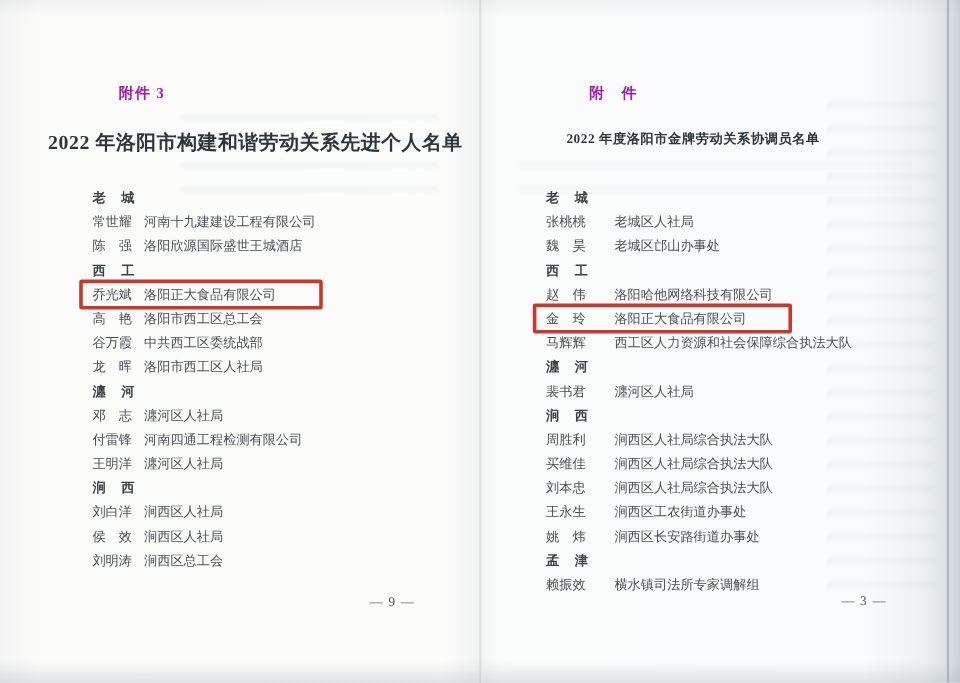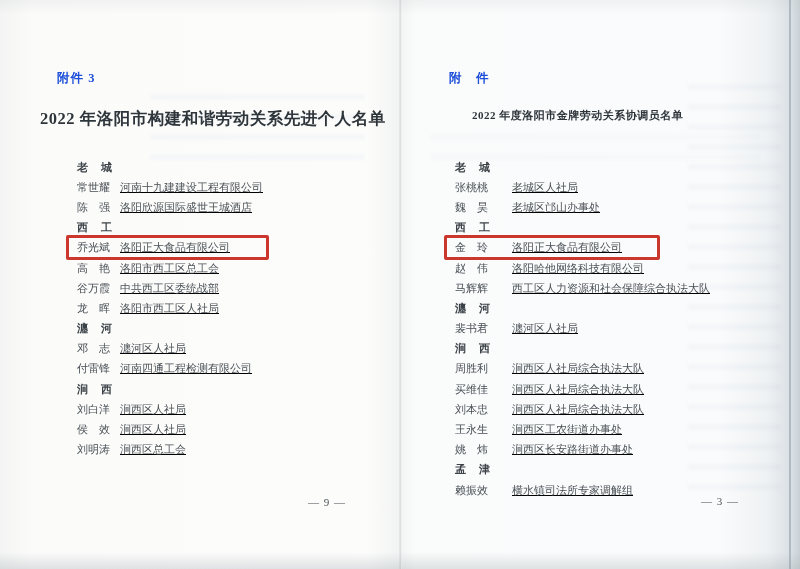--- a/index.html
+++ b/index.html
@@ -29,35 +29,35 @@
     background:rgba(140,155,165,.55);
   }
   .ghost{position:absolute;pointer-events:none;filter:blur(1.5px);opacity:.55;
     background:repeating-linear-gradient(0deg, rgba(125,155,185,.10) 0 6px, rgba(125,155,185,0) 6px 20px);}
   .ghost.g1{left:150px;top:88px;width:215px;height:72px;}
   .ghost.g2{left:688px;top:70px;width:92px;height:420px;}
   .ghost.g3{left:430px;top:130px;width:330px;height:30px;opacity:.3;}
 
   .attach{
     position:absolute;top:70px;font-size:12.5px;font-weight:600;
-    color:#1d4ed8;letter-spacing:1px;
+    color:#a21caf;letter-spacing:1px;margin-left:42px;
   }
   .attach.left{left:57px;}
   .attach.right{left:449px;}
   .doc-title{
     position:absolute;top:108px;font-size:16.5px;font-weight:700;color:#2e363b;
     text-align:left;letter-spacing:.5px;white-space:nowrap;
   }
   .doc-title.left{left:40px;width:330px;}
   .doc-title.right{left:472px;width:300px;font-size:11px;}
 
   .rows{position:absolute;top:157px;}
   .rows.left{left:77px;width:300px;}
   .rows.right{left:455px;width:320px;}
-  .row{height:20.2px;display:flex;align-items:center;white-space:nowrap;text-decoration:underline;}
+  .row{height:20.2px;display:flex;align-items:flex-start;white-space:nowrap;}
   .row-inner{position:relative;display:inline-block;font-size:11px;color:#4a5156;}
   .name{display:inline-block;color:#474e54;}
   .rows.left  .name{width:43px;}
   .rows.right .name{width:57px;}
   .row.section .name{font-weight:700;color:#3c4348;letter-spacing:1px;}
   .org{color:#4a5156;}
   .hl-box{
     position:absolute;top:-5px;bottom:-5px;left:-11px;
     border:3px solid #cb372c;border-radius:2px;pointer-events:none;
   }
@@ -132,20 +132,25 @@
       <div class="row entry">
     <span class="row-inner">
       <span class="name">邓　志</span><span class="org">瀍河区人社局</span>
     </span>
   </div>
       <div class="row entry">
     <span class="row-inner">
       <span class="name">付雷锋</span><span class="org">河南四通工程检测有限公司</span>
     </span>
   </div>
+      <div class="row entry">
+    <span class="row-inner">
+      <span class="name">王明洋</span><span class="org">瀍河区人社局</span>
+    </span>
+  </div>
       <div class="row section">
     <span class="row-inner">
       <span class="name">涧　西</span><span class="org"></span>
     </span>
   </div>
       <div class="row entry">
     <span class="row-inner">
       <span class="name">刘白洋</span><span class="org">涧西区人社局</span>
     </span>
   </div>
@@ -180,29 +185,29 @@
       <div class="row entry">
     <span class="row-inner">
       <span class="name">魏　昊</span><span class="org">老城区邙山办事处</span>
     </span>
   </div>
       <div class="row section">
     <span class="row-inner">
       <span class="name">西　工</span><span class="org"></span>
     </span>
   </div>
+      <div class="row entry">
+    <span class="row-inner">
+      <span class="name">赵　伟</span><span class="org">洛阳哈他网络科技有限公司</span>
+    </span>
+  </div>
       <div class="row entry highlighted">
     <span class="row-inner">
       <span class="name">金　玲</span><span class="org">洛阳正大食品有限公司</span>
     <span class="hl-box"></span></span>
-  </div>
-      <div class="row entry">
-    <span class="row-inner">
-      <span class="name">赵　伟</span><span class="org">洛阳哈他网络科技有限公司</span>
-    </span>
   </div>
       <div class="row entry">
     <span class="row-inner">
       <span class="name">马辉辉</span><span class="org">西工区人力资源和社会保障综合执法大队</span>
     </span>
   </div>
       <div class="row section">
     <span class="row-inner">
       <span class="name">瀍　河</span><span class="org"></span>
     </span>

